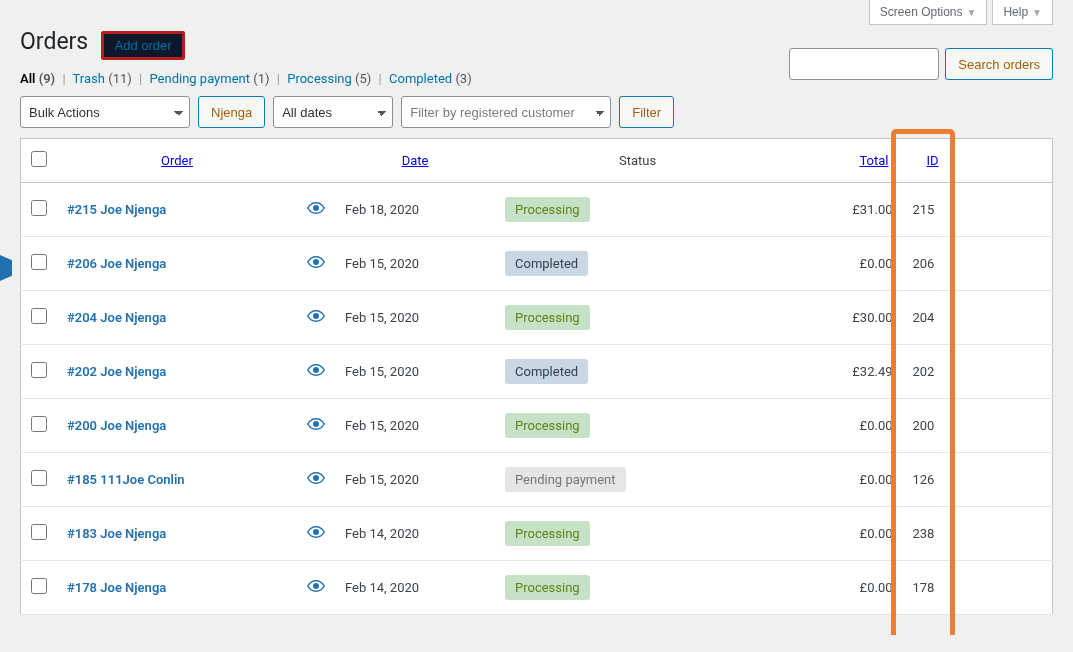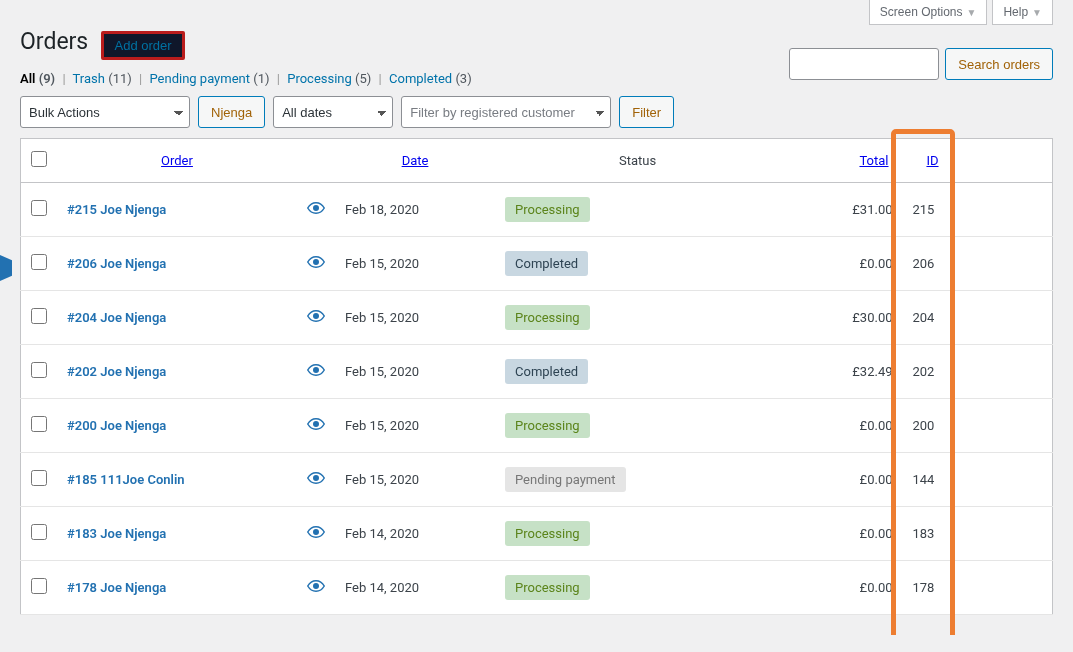--- a/index.html
+++ b/index.html
@@ -294,34 +294,34 @@
           <tr>
             <td class="col-cb"><input type="checkbox" style=""></td>
             <td class="col-order"><a href="#" class="order-link">#185 111Joe Conlin</a></td>
             <td class="col-preview"><span class="eye-icon"><svg width="18" height="12" viewBox="0 0 24 16" fill="none" stroke="#2271b1" stroke-width="2">
                   <path d="M1 8s4-7 11-7 11 7 11 7-4 7-11 7S1 8 1 8z"></path>
                   <circle cx="12" cy="8" r="3" fill="#2271b1"></circle>
                 </svg></span></td>
             <td class="col-date">Feb 15, 2020</td>
             <td class="col-status"><span class="status-badge status-pending">Pending payment</span></td>
             <td class="col-total">£0.00</td>
-            <td class="col-id">144</td>
+            <td class="col-id">126</td>
             <td></td>
           </tr>
           <tr>
             <td class="col-cb"><input type="checkbox" style=""></td>
             <td class="col-order"><a href="#" class="order-link">#183 Joe Njenga</a></td>
             <td class="col-preview"><span class="eye-icon"><svg width="18" height="12" viewBox="0 0 24 16" fill="none" stroke="#2271b1" stroke-width="2">
                   <path d="M1 8s4-7 11-7 11 7 11 7-4 7-11 7S1 8 1 8z"></path>
                   <circle cx="12" cy="8" r="3" fill="#2271b1"></circle>
                 </svg></span></td>
             <td class="col-date">Feb 14, 2020</td>
             <td class="col-status"><span class="status-badge status-processing">Processing</span></td>
             <td class="col-total">£0.00</td>
-            <td class="col-id">183</td>
+            <td class="col-id">238</td>
             <td></td>
           </tr>
           <tr>
             <td class="col-cb"><input type="checkbox" style=""></td>
             <td class="col-order"><a href="#" class="order-link">#178 Joe Njenga</a></td>
             <td class="col-preview"><span class="eye-icon"><svg width="18" height="12" viewBox="0 0 24 16" fill="none" stroke="#2271b1" stroke-width="2">
                   <path d="M1 8s4-7 11-7 11 7 11 7-4 7-11 7S1 8 1 8z"></path>
                   <circle cx="12" cy="8" r="3" fill="#2271b1"></circle>
                 </svg></span></td>
             <td class="col-date">Feb 14, 2020</td>

